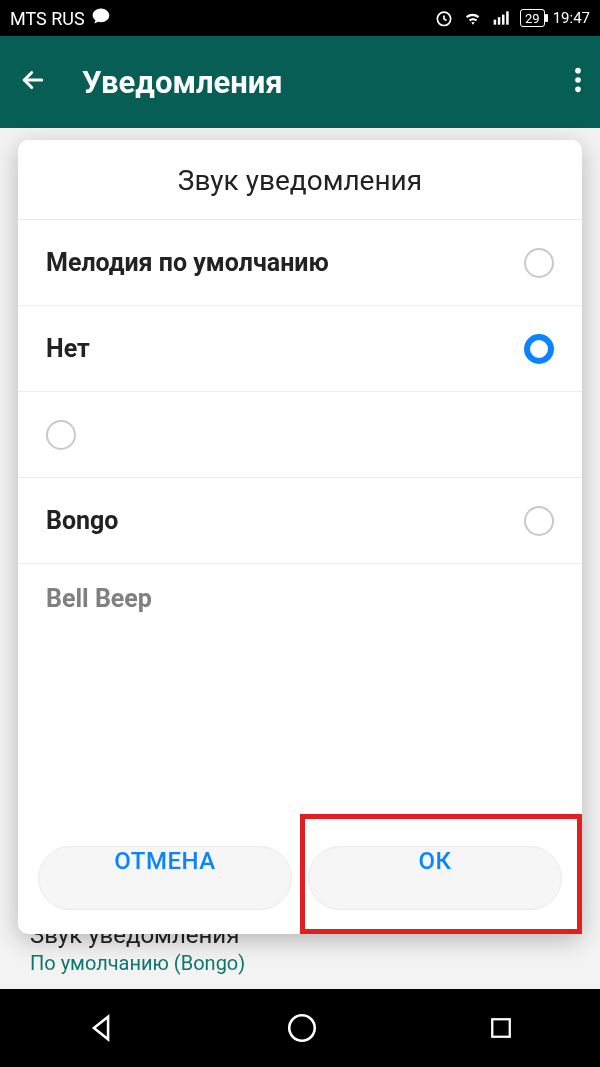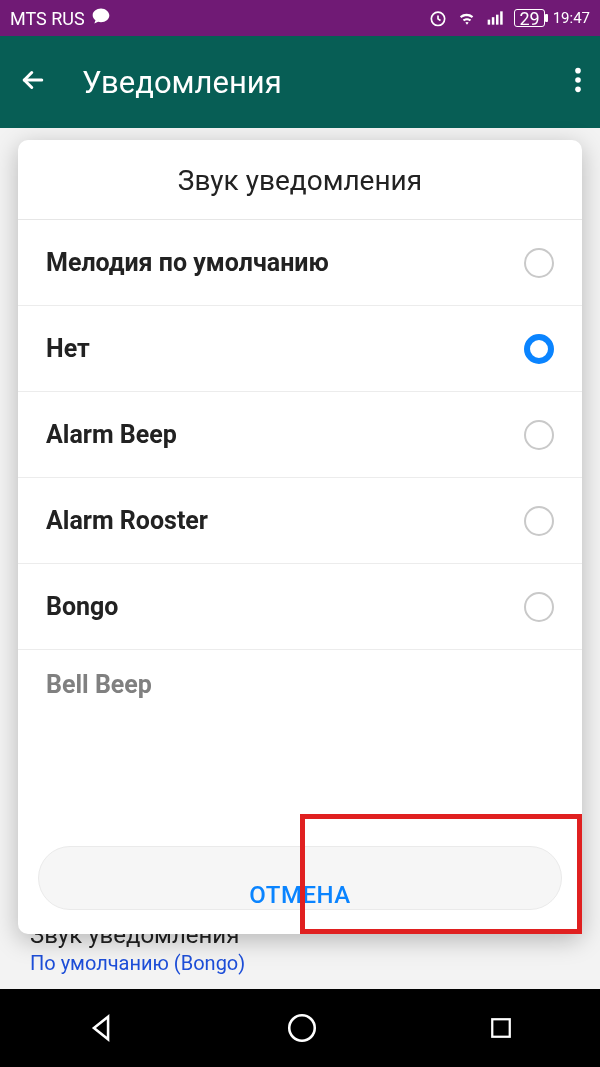--- a/index.html
+++ b/index.html
@@ -1,58 +1,58 @@
 <!DOCTYPE html>
 <html><head>
 <meta charset="utf-8">
 <style>
   * { margin: 0; padding: 0; box-sizing: border-box; font-family: Roboto, -apple-system, "Helvetica Neue", Arial, sans-serif; }
   html, body { width: 600px; height: 1067px; overflow: hidden; background: #ececec; }
 
   
   .status-bar {
     height: 36px;
-    background: #701a75;
+    background: #000000;
     color: #fff;
     display: flex;
     align-items: center;
     padding: 0 10px;
     font-size: 18px;
   }
   .status-left { display: flex; align-items: center; gap: 6px; }
   .status-right { margin-left: auto; display: flex; align-items: center; gap: 8px; }
   .status-right svg { display: block; }
   .batt-box {
     display: inline-flex; align-items: center; border: 1.5px solid #fff; border-radius: 3px;
-    padding: 0 4px; height: 18px; font-size: 18px; position: relative;
+    padding: 0 4px; height: 18px; font-size: 13px; position: relative;
   }
   .batt-box::after {
     content: ""; position: absolute; right: -4px; top: 4px; width: 3px; height: 8px; background: #fff; border-radius: 1px;
   }
 
   
   .app-bar {
     height: 92px;
     background: #075e55;
     color: #fff;
     display: flex;
     align-items: center;
     padding: 0 18px;
   }
-  .app-title { font-size: 31px; font-weight: 400; margin-left: 34px; text-align: center; }
+  .app-title { font-size: 31px; font-weight: 700; margin-left: 34px; text-align: center; }
   .app-bar .menu { margin-left: auto; }
 
   
   .bg-content {
     position: absolute; left: 0; right: 0; bottom: 78px; top: 128px;
     background: #f3f3f3;
   }
   .bg-item { position: absolute; left: 0; right: 0; padding: 14px 30px; }
   .bg-item .t1 { font-size: 24px; color: #222; }
-  .bg-item .t2 { font-size: 20px; color: #1d4ed8; margin-top: 2px; }
+  .bg-item .t2 { font-size: 20px; color: #0f766e; margin-top: 2px; }
 
   
   .dialog {
     position: absolute;
     left: 18px; right: 18px; top: 140px;
     background: #fff;
     border-radius: 10px;
     box-shadow: 0 6px 24px rgba(0,0,0,0.25);
     display: flex; flex-direction: column;
     height: 794px;
@@ -80,21 +80,21 @@
     width: 30px; height: 30px;
     background: #fff;
   }
 
   .dialog-actions {
     display: flex; gap: 16px; padding: 18px 20px 24px;
   }
   .dlg-btn {
     flex: 1; height: 64px; border-radius: 32px;
     background: #f6f6f6; border: 1px solid #eaeaea;
-    display: flex; align-items: flex-end; justify-content: center;
+    display: flex; align-items: flex-start; justify-content: center;
     font-size: 24px; color: #0a84ff; font-weight: 500; letter-spacing: 0.5px;
   }
 
   
   .highlight {
     position: absolute;
     border: 5px solid #e02020;
     pointer-events: none;
   }
 
@@ -174,39 +174,37 @@
   <div class="dialog-list">
     <div class="option">
       <span>Мелодия по умолчанию</span>
       <span class="radio"></span>
     </div>
     <div class="option">
       <span>Нет</span>
       <span class="radio selected"></span>
     </div>
     <div class="option">
-      <span>Alarm Beep</span>
-      <span class="radio"></span>
-    </div>
-    <div class="option">
-      <span>Alarm Rooster</span>
       <span class="radio"></span>
     </div>
     <div class="option">
       <span>Bongo</span>
       <span class="radio"></span>
     </div>
     <div class="option cut">
       <span>Bell Beep</span>
     </div>
   </div>
   <div class="dialog-actions">
     <div class="dlg-btn">
       <span>ОТМЕНА</span>
     </div>
+    <div class="dlg-btn">
+      <span>ОК</span>
+    </div>
   </div>
 </div>
 
 <div class="highlight" style="left:300px; top:814px; width:282px; height:120px;"></div>
 
 <div class="navbar">
   <span>
     <svg width="34" height="34" viewBox="0 0 24 24" fill="none" stroke="#fff" stroke-width="1.8">
         <path d="M17 4 L7 12 L17 20 Z" fill="none"></path>
       </svg>

